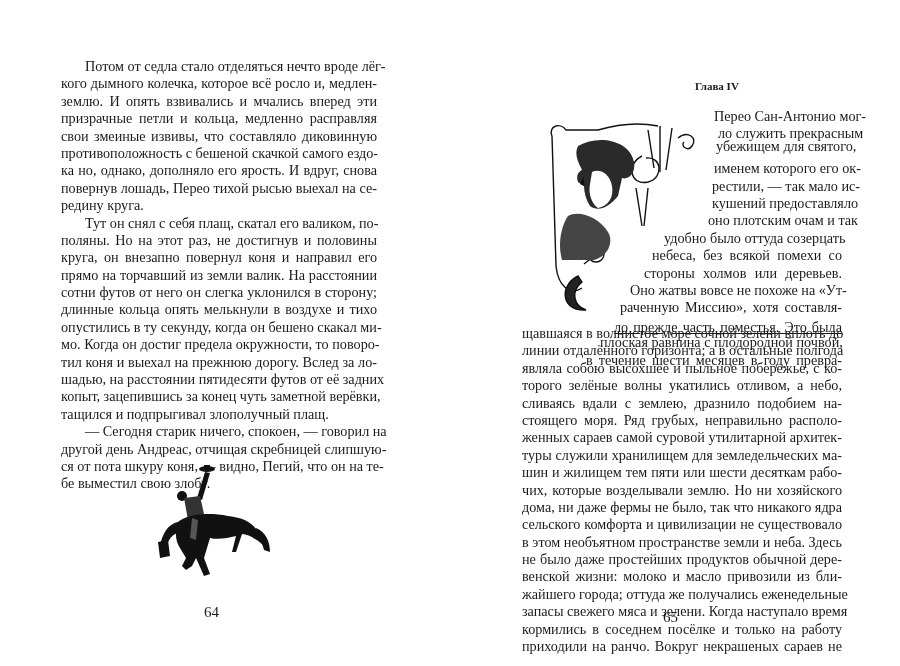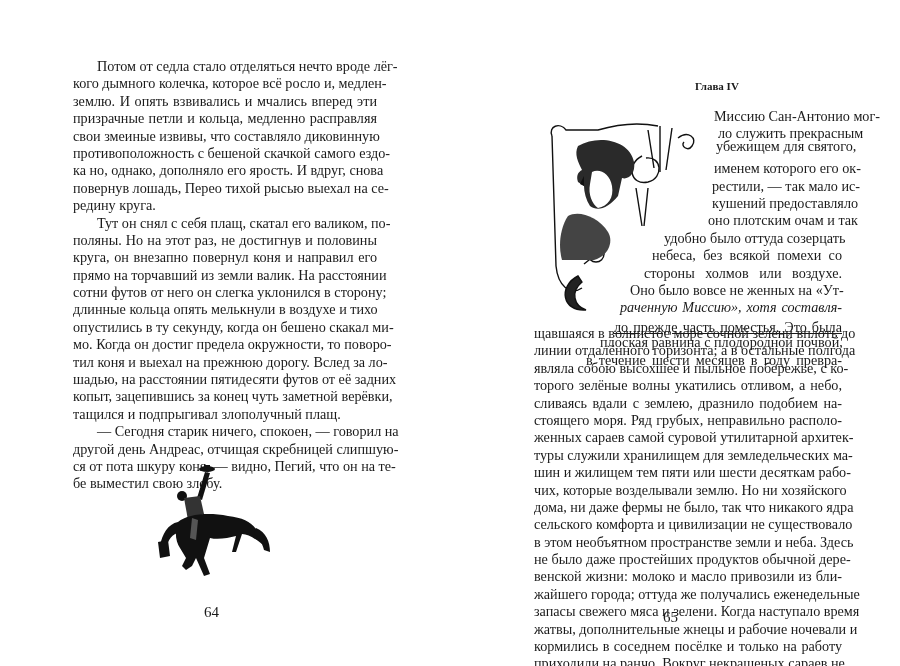--- a/index.html
+++ b/index.html
@@ -3,21 +3,21 @@
   <meta charset="utf-8">
   <style>
     html, body { margin: 0; padding: 0; background: #ffffff; }
     body { width: 900px; height: 666px; position: relative; overflow: hidden;
       font-family: "Liberation Serif", "DejaVu Serif", serif; color: #1a1a1a; }
     .page { position: absolute; top: 0; height: 666px; }
     .page-left { left: 0; width: 450px; }
     .page-right { left: 450px; width: 450px; }
 
     .text-block { position: absolute; font-size: 14.2px; line-height: 17.4px; text-align: justify; }
-    .text-block .line { display: block; white-space: nowrap; text-align: justify; text-align-last: justify; height: 17.4px; margin-left: 12px; }
+    .text-block .line { display: block; white-space: nowrap; text-align: justify; text-align-last: justify; height: 17.4px; }
     .text-block .line.last { text-align-last: left; }
     .text-block .line.indent { padding-left: 24px; }
 
     .left-text { left: 61px; top: 58px; width: 316px; }
     .right-head { position: absolute; left: 695px; top: 80px; font-size: 11px; font-weight: bold; }
     .right-text-float { position: absolute; left: 0; top: 108px; width: 842px; }
     .right-text-float .line { position: absolute; right: 0; white-space: nowrap; text-align: justify; text-align-last: justify; font-size: 14.2px; height: 17.4px; }
     .right-text-full { left: 522px; top: 325px; width: 320px; }
 
     .page-number { position: absolute; font-size: 15px; }
@@ -110,32 +110,32 @@
 
   <g fill="#1a1a1a">
     <path d="M40 30 C60 18 92 24 96 46 C98 58 90 64 84 62 L80 80 C70 92 60 96 52 90 C48 84 46 76 46 70 L40 66 C38 60 40 56 44 54 C40 46 36 38 40 30 Z" fill="#2a2a2a"></path>
     <path d="M54 56 C62 52 72 58 74 70 C76 82 70 90 60 92 C54 88 50 78 52 68 Z" fill="#ffffff"></path>
     <path d="M46 60 L42 68 L46 70 Z" fill="#111"></path>
     <path d="M30 100 C40 94 60 100 70 116 C76 126 70 140 56 144 L24 144 C20 130 22 112 30 100 Z" fill="#444"></path>
   </g>
 </svg>
 
 <div class="right-text-float">
-  <span class="line" style="top:0px;width:128px;padding-left:14px;">Миссию Сан-Антонио мог-</span>
+  <span class="line" style="top:0px;width:128px;padding-left:14px;">Перео Сан-Антонио мог-</span>
   <span class="line" style="top:17.4px;width:124px;">ло служить прекрасным</span>
   <span class="line" style="top:30px;width:126px;">убежищем для святого,</span>
   <span class="line" style="top:52.2px;width:128px;">именем которого его ок-</span>
   <span class="line" style="top:69.6px;width:130px;">рестили, — так мало ис-</span>
   <span class="line" style="top:87px;width:130px;">кушений предоставляло</span>
   <span class="line" style="top:104.4px;width:134px;">оно плотским очам и так</span>
   <span class="line" style="top:121.8px;width:178px;">удобно было оттуда созерцать</span>
   <span class="line" style="top:139.2px;width:190px;">небеса, без всякой помехи со</span>
-  <span class="line" style="top:156.6px;width:198px;">стороны холмов или воздухе.</span>
-  <span class="line" style="top:174px;width:212px;">Оно было вовсе не женных на «Ут-</span>
-  <span class="line" style="top:191.4px;width:222px;font-style:italic;">раченную Миссию», хотя составля-</span>
+  <span class="line" style="top:156.6px;width:198px;">стороны холмов или деревьев.</span>
+  <span class="line" style="top:174px;width:212px;">Оно жатвы вовсе не похоже на «Ут-</span>
+  <span class="line" style="top:191.4px;width:222px;">раченную Миссию», хотя составля-</span>
   <span class="line" style="top:211px;width:228px;text-decoration:underline;">ло прежде часть поместья. Это была</span>
   <span class="line" style="top:226.2px;width:242px;margin-left:33px;">плоская равнина с плодородной почвой,</span>
   <span class="line" style="top:243.6px;width:256px;">в течение шести месяцев в году превра-</span>
 </div>
 
 <div class="text-block right-text-full">
   <span class="line">щавшаяся в волнистое море сочной зелени вплоть до</span>
   <span class="line">линии отдалённого горизонта; а в остальные полгода</span>
   <span class="line">являла собою высохшее и пыльное побережье, с ко-</span>
   <span class="line">торого зелёные волны укатились отливом, а небо,</span>
@@ -145,19 +145,18 @@
   <span class="line">туры служили хранилищем для земледельческих ма-</span>
   <span class="line">шин и жилищем тем пяти или шести десяткам рабо-</span>
   <span class="line">чих, которые возделывали землю. Но ни хозяйского</span>
   <span class="line">дома, ни даже фермы не было, так что никакого ядра</span>
   <span class="line">сельского комфорта и цивилизации не существовало</span>
   <span class="line">в этом необъятном пространстве земли и неба. Здесь</span>
   <span class="line">не было даже простейших продуктов обычной дере-</span>
   <span class="line">венской жизни: молоко и масло привозили из бли-</span>
   <span class="line">жайшего города; оттуда же получались еженедельные</span>
   <span class="line">запасы свежего мяса и зелени. Когда наступало время</span>
-  <span class="line">жатвы, дополнительные жнецы и рабочие ночевали и</span>
   <span class="line">кормились в соседнем посёлке и только на работу</span>
   <span class="line">приходили на ранчо. Вокруг некрашеных сараев не</span>
 
 </div>
 
 <span class="page-number pn-right">65</span>
 
 </body></html>

